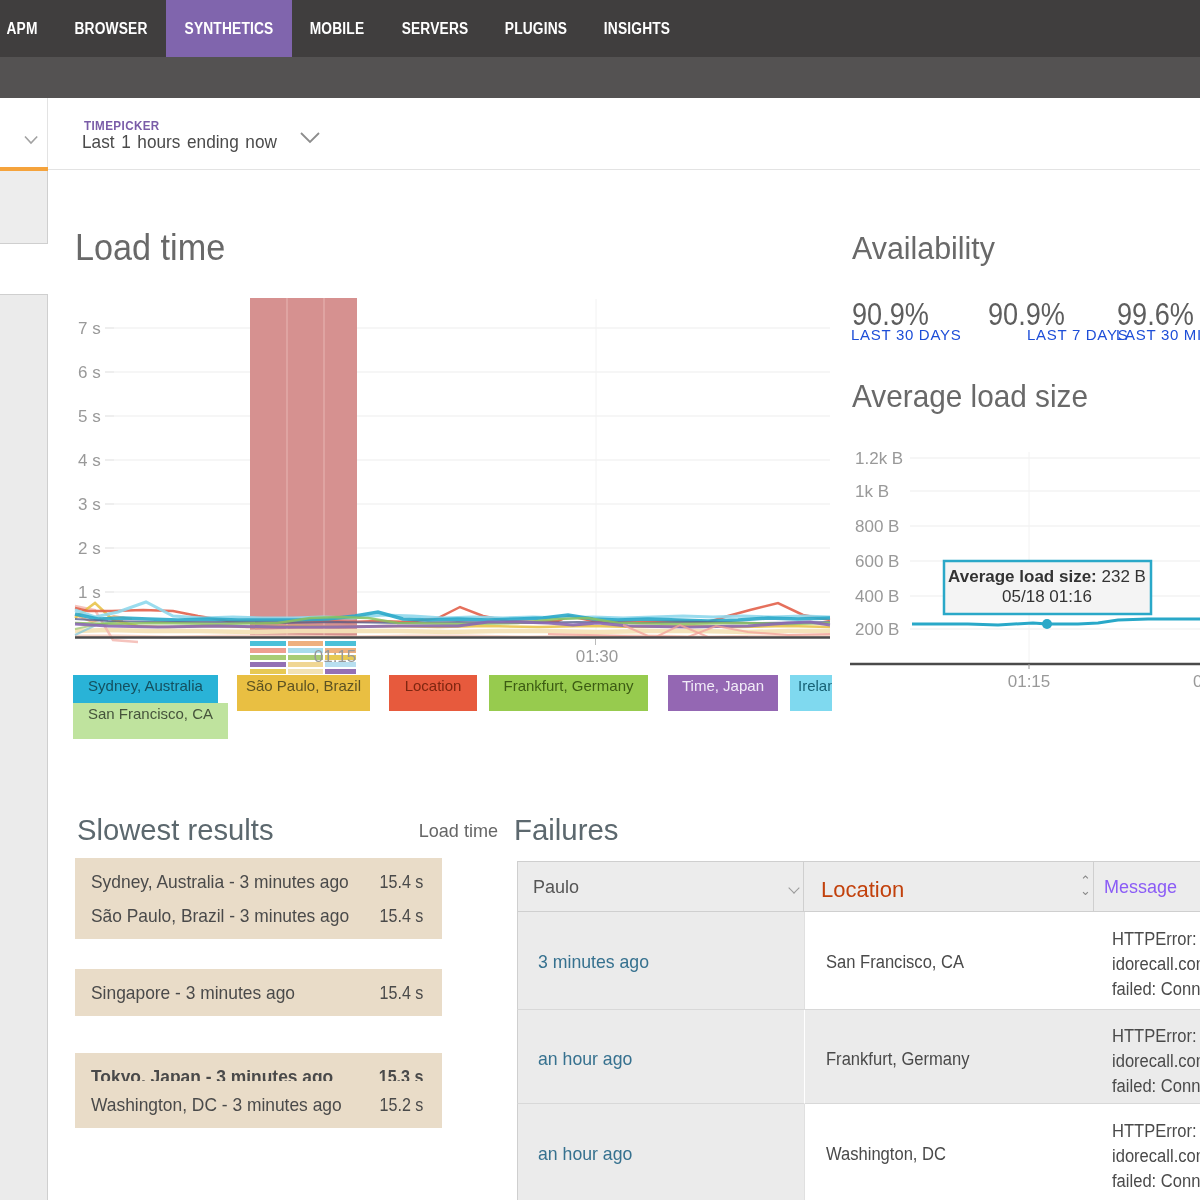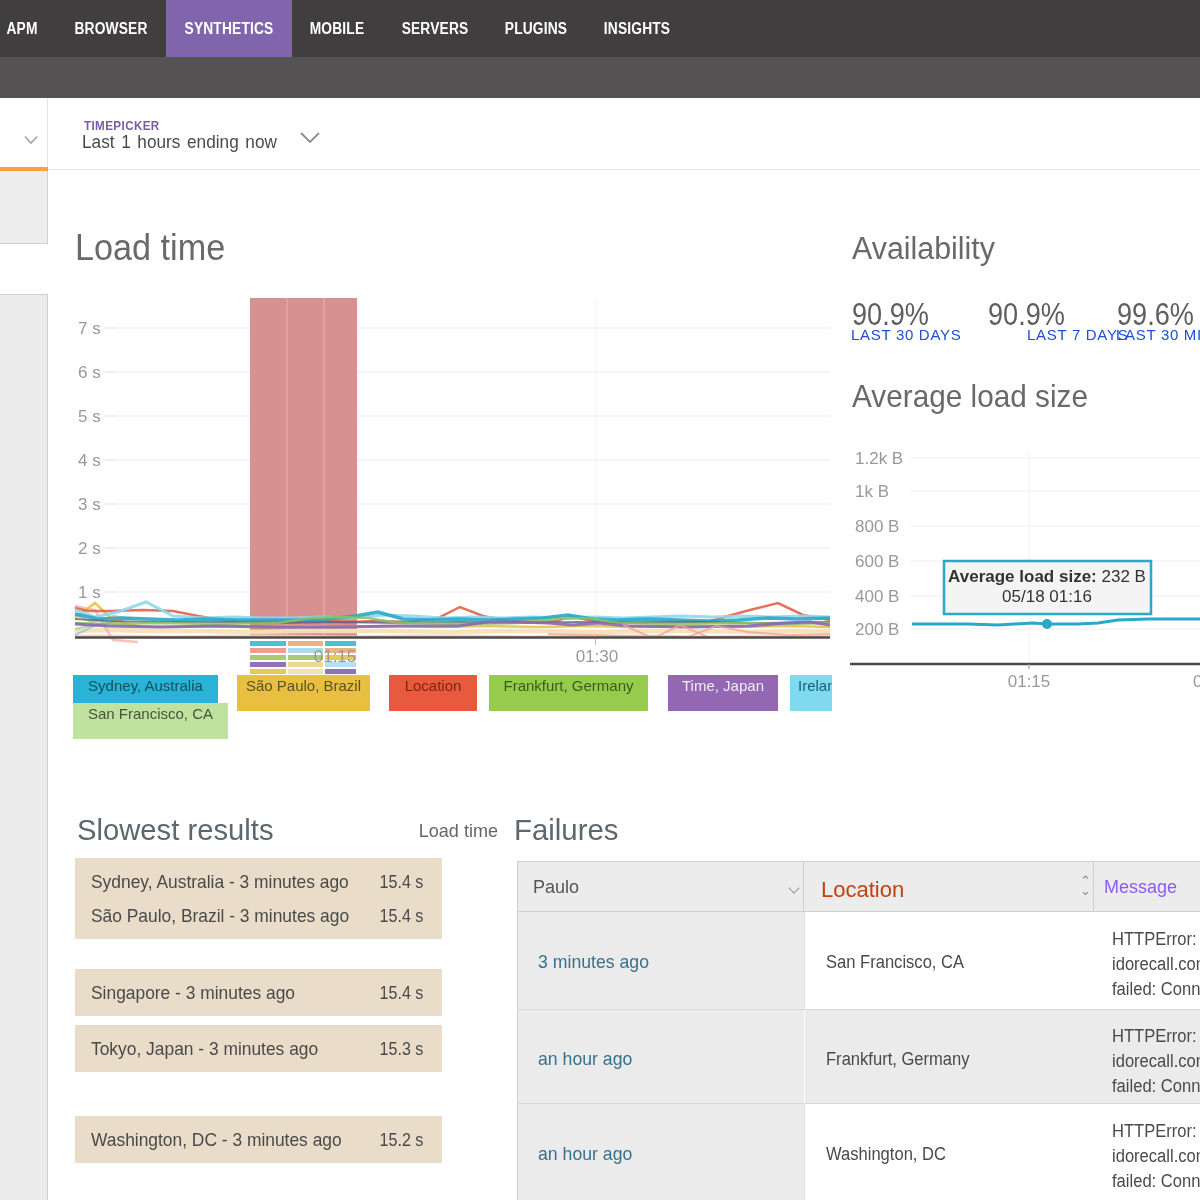--- a/index.html
+++ b/index.html
@@ -214,25 +214,25 @@
     <span class="val">15.4 s</span>
   </div>
   <div class="srow" style="top:892px;">
     <span class="loc">São Paulo, Brazil - 3 minutes ago</span>
     <span class="val">15.4 s</span>
   </div>
   <div class="srow" style="top:969px;">
     <span class="loc">Singapore - 3 minutes ago</span>
     <span class="val">15.4 s</span>
   </div>
-  <div class="srow" style="top:1025px;">
+  <div class="srow" style="top:1053px;font-weight:bold;">
     <span class="loc">Tokyo, Japan - 3 minutes ago</span>
     <span class="val">15.3 s</span>
   </div>
-  <div class="srow" style="top:1081px;margin-top:35px;">
+  <div class="srow" style="top:1081px;">
     <span class="loc">Washington, DC - 3 minutes ago</span>
     <span class="val">15.2 s</span>
   </div>
 
   <h2 class="mid abs" style="left:514px; top:813px; font-size:30px; transform:scaleX(0.98);">Failures</h2>
   <div id="ftable" class="abs">
 
     <div class="fcell" style="left:0; top:0; width:287px; height:51px; background:#ececec; border:1px solid #cfcfcf;"></div>
     <div class="fcell" style="left:287px; top:0; width:290px; height:51px; background:#ececec; border:1px solid #cfcfcf; border-left:none;"></div>
     <div class="fcell" style="left:577px; top:0; width:183px; height:51px; background:#ececec; border:1px solid #cfcfcf; border-left:none;"></div>

